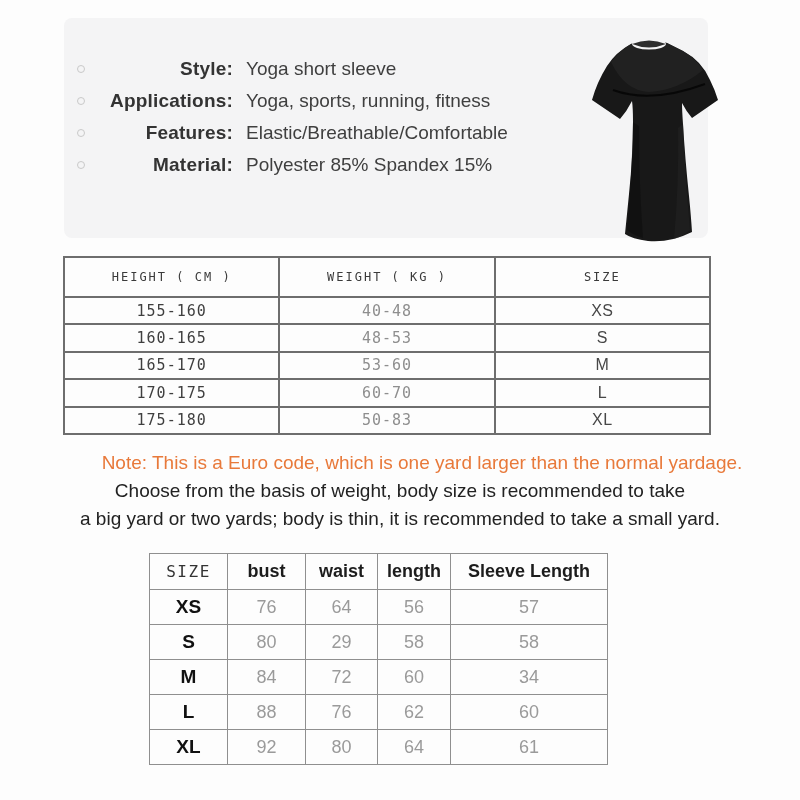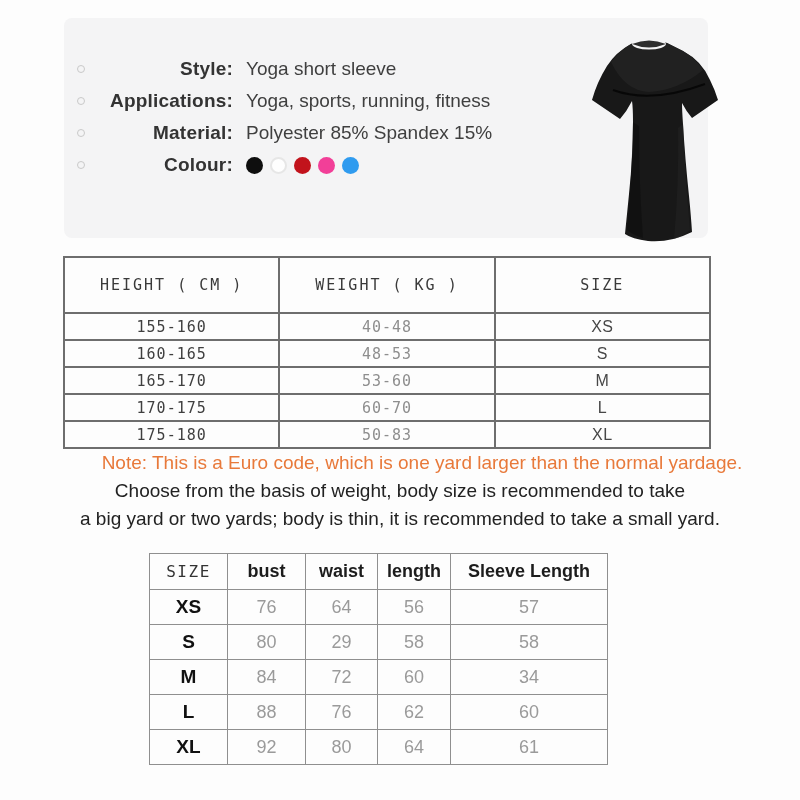--- a/index.html
+++ b/index.html
@@ -39,23 +39,23 @@
 
   
   .size-table {
     position:absolute; left:63px; top:256px; width:648px; height:179px;
     border-collapse:collapse; table-layout:fixed;
   }
   .size-table th, .size-table td {
     border:2px solid #6e6e6e; text-align:center; vertical-align:middle;
   }
   .size-table th {
-    height:56px;
+    height:40px;
     font-family:"DejaVu Sans Mono", monospace; font-weight:400;
-    font-size:15px; letter-spacing:2px; color:#3a3a3a;
+    font-size:12px; letter-spacing:2px; color:#3a3a3a;
   }
   .size-table td { height:27px; }
   .t1-height { font-family:"DejaVu Sans Mono", monospace; font-size:15px; letter-spacing:1px; color:#3f3f3f; }
   .t1-weight { font-family:"DejaVu Sans Mono", monospace; font-size:15px; letter-spacing:1px; color:#8e8e8e; }
   .t1-size   { font-size:16px; color:#474747; letter-spacing:0.5px; }
 
   
   .note-block {
     position:absolute; left:0; top:449px; width:800px;
     text-align:center; font-size:19px; line-height:28px; color:#222;
@@ -95,38 +95,32 @@
       <span class="spec-label">Style:</span>
       <span class="spec-value">Yoga short sleeve</span>
     </div>
 
     <div class="spec-row">
       <span class="spec-bullet"></span>
       <span class="spec-label">Applications:</span>
       <span class="spec-value">Yoga, sports, running, fitness</span>
     </div>
 
+    <div class="spec-row">
+      <span class="spec-bullet"></span>
+      <span class="spec-label">Features:</span>
+      <span class="spec-value">Elastic/Breathable/Comfortable</span>
+    </div>
 
     <div class="spec-row">
       <span class="spec-bullet"></span>
       <span class="spec-label">Material:</span>
       <span class="spec-value">Polyester 85% Spandex 15%</span>
     </div>
 
-    <div class="spec-row">
-      <span class="spec-bullet"></span>
-      <span class="spec-label">Colour:</span>
-      <span class="color-dots">
-          <span class="color-dot" style="background: rgb(14, 14, 14);"></span>
-          <span class="color-dot white" style="background: rgb(254, 254, 254);"></span>
-          <span class="color-dot" style="background: rgb(194, 19, 28);"></span>
-          <span class="color-dot" style="background: rgb(242, 63, 152);"></span>
-          <span class="color-dot" style="background: rgb(47, 155, 239);"></span>
-        </span>
-    </div>
 
   </div>
 
   <svg class="product-photo" viewBox="0 0 160 216" xmlns="http://www.w3.org/2000/svg">
 
     <path d="M62,10 Q80,3 98,9
              L114,17 Q133,27 141,46 Q146,56 149,66
              L123,84 Q117,77 113,69
              Q113,76 114,90 Q116,124 120,162 Q122,182 123,198
              Q101,209 79,207 Q63,205 56,200

